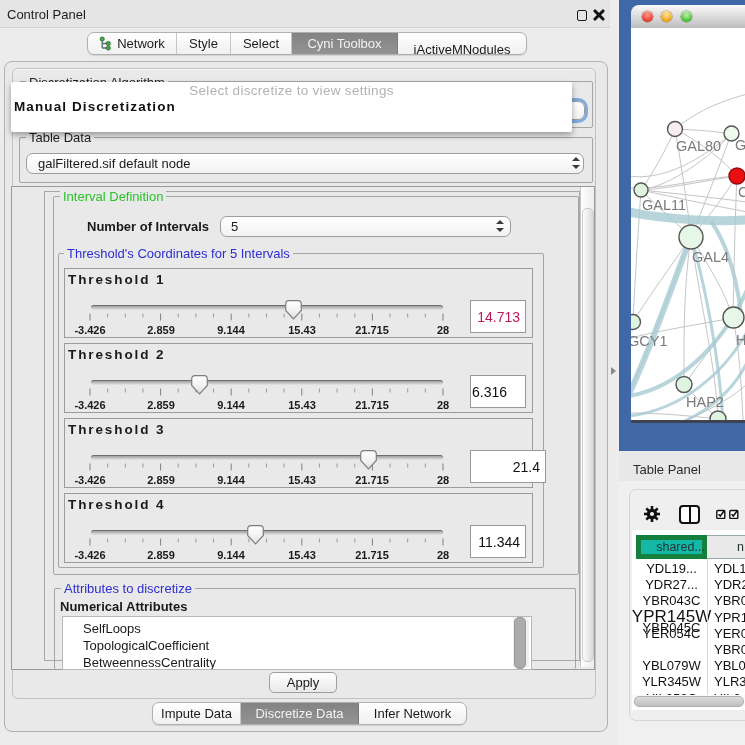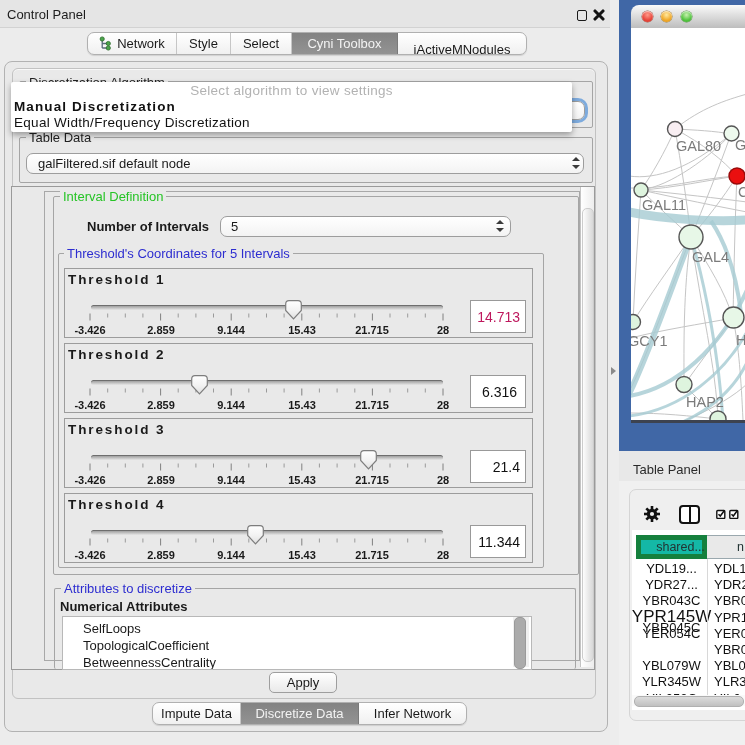--- a/index.html
+++ b/index.html
@@ -40,23 +40,22 @@
 <div class="t sel" style="width:106px;padding:0">Cyni Toolbox</div>
 <div class="t" style="width:128px;padding:16px">jActiveMNodules</div>
 </div>
 <div class="a" style="left:4px;top:61px;width:602px;height:669px;background:#e9e9e9;border:1px solid #b2b2b2;border-radius:8px"></div>
 <div class="a" style="left:12px;top:68px;width:582px;height:629px;background:#e9e9e9;border:1px solid #c2c2c2;border-radius:6px;box-shadow:inset 0 1px 0 #f8f8f8"></div>
 <div class="grp" style="left:19px;top:81px;width:572px;height:45px"></div>
 <div class="gtit" style="left:26px;top:75px;color:#222">Discretization Algorithm</div>
 <div class="combo" style="left:26px;top:101px;width:557px;height:17px;box-shadow:0 0 0 3px #7eabdd"></div>
 <div class="a" style="left:11px;top:82px;width:561px;height:50px;background:#ffffff;
 box-shadow:0 3px 6px rgba(0,0,0,0.35);border-radius:2px;z-index:5">
-<div style="height:17px;line-height:17px;text-align:center;color:#b2b2b2;font-size:13.5px;letter-spacing:0.3px">Select algorithm to view settings</div>
+<div style="height:17px;line-height:17px;text-align:center;color:#b2b2b2;font-size:13.5px;letter-spacing:0.3px">Select discretize to view settings</div>
 <div class="b" style="height:16px;line-height:16px;padding-left:3px;color:#111;font-size:13.5px;letter-spacing:1.1px">Manual Discretization</div>
-<div style="height:16px;line-height:16px;padding-left:3px;color:#111;font-size:13.5px;letter-spacing:0.3px">Equal Width/Frequency Discretization</div>
 </div>
 <div class="grp" style="left:19px;top:137px;width:572px;height:44px"></div>
 <div class="gtit" style="left:26px;top:130px;color:#222">Table Data</div>
 <div class="combo" style="left:26px;top:153px;width:556px;height:19px">
     <span style="margin-left:11px">galFiltered.sif default node</span>
   </div>
 <div class="updn" style="left:572px;top:157px"></div>
 <div class="a" style="left:11px;top:186px;width:582px;height:482px;background:#e9e9e9;border:1px solid #9a9a9a"></div>
 <div class="a" style="left:580px;top:187px;width:13px;height:480px;background:linear-gradient(90deg,#ffffff,#ededed);border-left:1px solid #c4c4c4"></div>
 <div class="a" style="left:581.5px;top:208px;width:10px;height:452px;background:linear-gradient(90deg,#fdfdfd,#d8d8d8);border-radius:5px;border:1px solid #cccccc"></div>
@@ -148,21 +147,21 @@
 <svg class="a" style="left:190.9px;top:375px" width="17" height="20" viewBox="0 0 17 20">
 <path d="M4 0.7 H13 Q16.3 0.7 16.3 4 V10.5 L8.5 18.8 L0.7 10.5 V4 Q0.7 0.7 4 0.7 Z" fill="url(#thg2)" stroke="#7d7d7d" stroke-width="1.2"></path>
 <defs>
       <linearGradient id="thg2" x1="0" y1="0" x2="0" y2="1">
         <stop offset="0" stop-color="#ffffff"></stop>
         <stop offset="0.55" stop-color="#f2f2f2"></stop>
         <stop offset="1" stop-color="#e0e0e0"></stop>
       </linearGradient>
     </defs>
   </svg>
-<div class="a" style="left:470px;top:375px;width:56px;height:33px;background:#ffffff;border:1px solid #999;box-sizing:border-box;display:flex;align-items:center;justify-content:flex-end;padding-right:8px;font-size:14px;color:#111">6.316</div>
+<div class="a" style="left:470px;top:375px;width:56px;height:33px;background:#ffffff;border:1px solid #999;box-sizing:border-box;display:flex;align-items:center;justify-content:flex-end;padding-right:18px;font-size:14px;color:#111">6.316</div>
 <div class="a" style="left:64px;top:418px;width:469px;height:70px;border:1px solid #9c9c9c;background:#e9e9e9;box-sizing:border-box"></div>
 <div class="a b" style="left:68px;top:422px;font-size:13.5px;letter-spacing:1.9px">Threshold 3</div>
 <div class="a" style="left:91px;top:455px;width:352px;height:4px;border-radius:3px;background:linear-gradient(#a0a0a0,#e6e6e6);border-top:1px solid #6e6e6e"></div>
 <svg class="a" style="left:64px;top:463px" width="469" height="9" viewBox="0 0 469 9">
     <line x1="26.0" y1="0.5" x2="26.0" y2="7.5" stroke="#808080" stroke-width="1"></line>
     <line x1="43.7" y1="0.5" x2="43.7" y2="4.5" stroke="#9a9a9a" stroke-width="1"></line>
     <line x1="61.3" y1="0.5" x2="61.3" y2="4.5" stroke="#9a9a9a" stroke-width="1"></line>
     <line x1="78.9" y1="0.5" x2="78.9" y2="4.5" stroke="#9a9a9a" stroke-width="1"></line>
     <line x1="96.6" y1="0.5" x2="96.6" y2="7.5" stroke="#808080" stroke-width="1"></line>
     <line x1="114.2" y1="0.5" x2="114.2" y2="4.5" stroke="#9a9a9a" stroke-width="1"></line>
@@ -191,21 +190,21 @@
 <svg class="a" style="left:360.3px;top:450px" width="17" height="20" viewBox="0 0 17 20">
 <path d="M4 0.7 H13 Q16.3 0.7 16.3 4 V10.5 L8.5 18.8 L0.7 10.5 V4 Q0.7 0.7 4 0.7 Z" fill="url(#thg3)" stroke="#7d7d7d" stroke-width="1.2"></path>
 <defs>
       <linearGradient id="thg3" x1="0" y1="0" x2="0" y2="1">
         <stop offset="0" stop-color="#ffffff"></stop>
         <stop offset="0.55" stop-color="#f2f2f2"></stop>
         <stop offset="1" stop-color="#e0e0e0"></stop>
       </linearGradient>
     </defs>
   </svg>
-<div class="a" style="left:470px;top:450px;width:56px;height:33px;background:#ffffff;border:1px solid #999;box-sizing:border-box;display:flex;align-items:center;justify-content:flex-end;padding-right:5px;font-size:14px;color:#111">21.4</div>
+<div class="a" style="left:470px;top:450px;width:76px;height:33px;background:#ffffff;border:1px solid #999;box-sizing:border-box;display:flex;align-items:center;justify-content:flex-end;padding-right:5px;font-size:14px;color:#111">21.4</div>
 <div class="a" style="left:64px;top:493px;width:469px;height:70px;border:1px solid #9c9c9c;background:#e9e9e9;box-sizing:border-box"></div>
 <div class="a b" style="left:68px;top:497px;font-size:13.5px;letter-spacing:1.9px">Threshold 4</div>
 <div class="a" style="left:91px;top:530px;width:352px;height:4px;border-radius:3px;background:linear-gradient(#a0a0a0,#e6e6e6);border-top:1px solid #6e6e6e"></div>
 <svg class="a" style="left:64px;top:538px" width="469" height="9" viewBox="0 0 469 9">
     <line x1="26.0" y1="0.5" x2="26.0" y2="7.5" stroke="#808080" stroke-width="1"></line>
     <line x1="43.7" y1="0.5" x2="43.7" y2="4.5" stroke="#9a9a9a" stroke-width="1"></line>
     <line x1="61.3" y1="0.5" x2="61.3" y2="4.5" stroke="#9a9a9a" stroke-width="1"></line>
     <line x1="78.9" y1="0.5" x2="78.9" y2="4.5" stroke="#9a9a9a" stroke-width="1"></line>
     <line x1="96.6" y1="0.5" x2="96.6" y2="7.5" stroke="#808080" stroke-width="1"></line>
     <line x1="114.2" y1="0.5" x2="114.2" y2="4.5" stroke="#9a9a9a" stroke-width="1"></line>

